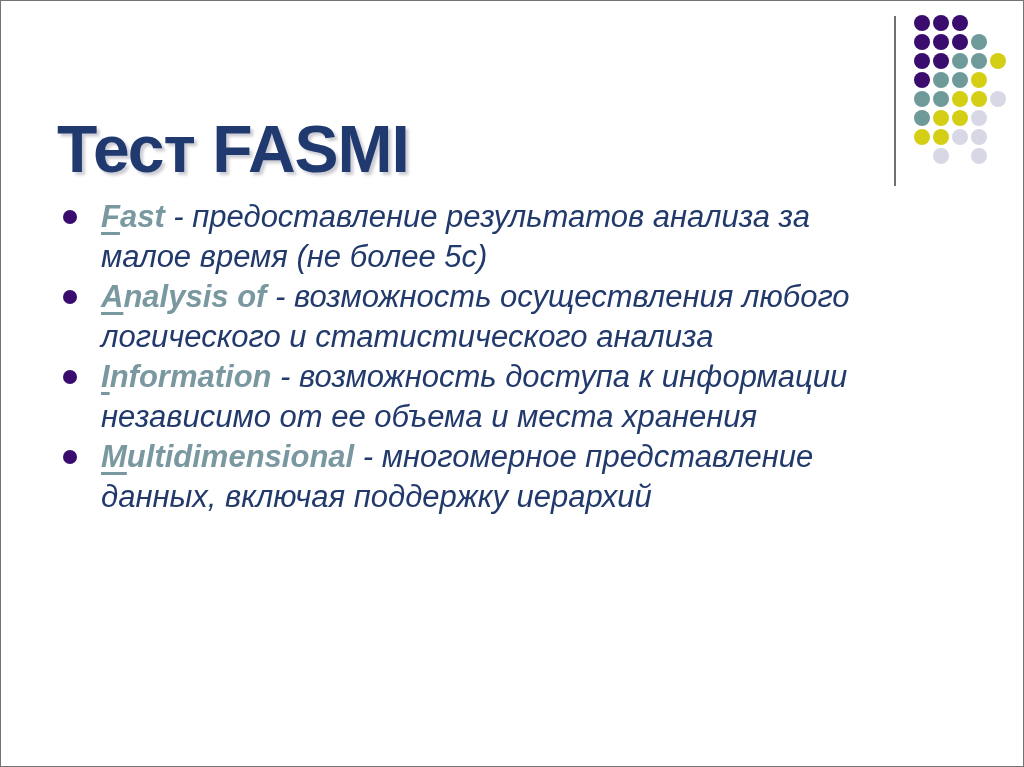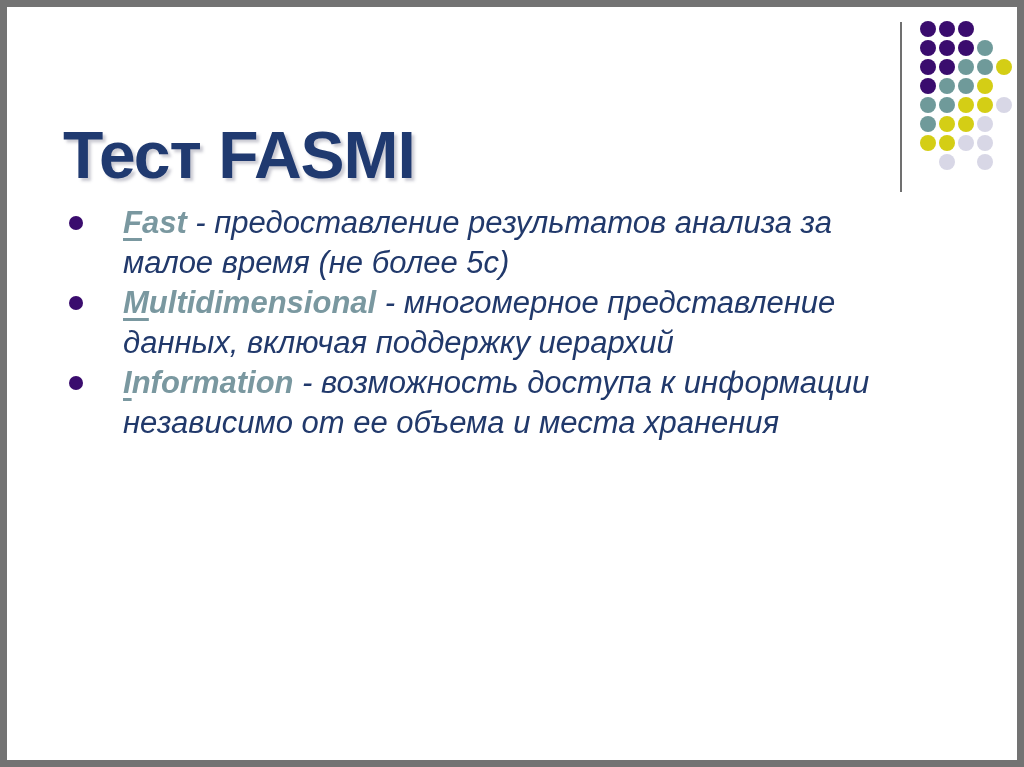--- a/index.html
+++ b/index.html
@@ -1,21 +1,21 @@
 <!DOCTYPE html>
 <html><head>
 <meta charset="utf-8">
 <style>
   html, body { margin: 0; padding: 0; background: #ffffff; }
   .slide {
     position: relative;
     width: 1024px;
     height: 767px;
     background: #ffffff;
-    border: 7px solid #737373;
+    border: 1px solid #737373;
     box-sizing: border-box;
     overflow: hidden;
     font-family: "Liberation Sans", sans-serif;
   }
   .slide-title {
     position: absolute;
     left: 56px;
     top: 66px;
     font-size: 66px;
     line-height: 76px;
@@ -42,21 +42,20 @@
     background: #3a0c6e;
     margin: 13px 24px 0 2px;
   }
   .bullet-text {
     flex: 1 1 auto;
     font-style: italic;
     font-size: 31px;
     line-height: 40px;
     color: #21396b;
     white-space: pre-wrap;
-    margin-left: 16px;
   }
   .bullet-term {
     font-weight: bold;
     color: #7a98a0;
   }
   .term-initial {
     text-decoration: underline;
     text-decoration-thickness: 3px;
     text-underline-offset: 5px;
   }
@@ -135,29 +134,34 @@
     </div>
 
   <ul class="bullet-list">
 
     <li class="bullet-item">
       <span class="bullet-marker"></span>
       <div class="bullet-text"><span class="bullet-term"><span class="term-initial">F</span><span>ast</span></span><span class="bullet-desc"> - предоставление результатов анализа за
 малое время (не более 5с)</span></div>
     </li>
 
+    <li class="bullet-item">
+      <span class="bullet-marker"></span>
+      <div class="bullet-text"><span class="bullet-term"><span class="term-initial">A</span><span>nalysis of</span></span><span class="bullet-desc"> - возможность осуществления любого
+логического и статистического анализа</span></div>
+    </li>
 
+
+    <li class="bullet-item">
+      <span class="bullet-marker"></span>
+      <div class="bullet-text"><span class="bullet-term"><span class="term-initial">I</span><span>nformation</span></span><span class="bullet-desc"> - возможность доступа к информации
+независимо от ее объема и места хранения</span></div>
+    </li>
 
     <li class="bullet-item">
       <span class="bullet-marker"></span>
       <div class="bullet-text"><span class="bullet-term"><span class="term-initial">M</span><span>ultidimensional</span></span><span class="bullet-desc"> - многомерное представление
 данных, включая поддержку иерархий</span></div>
     </li>
 
-    <li class="bullet-item">
-      <span class="bullet-marker"></span>
-      <div class="bullet-text"><span class="bullet-term"><span class="term-initial">I</span><span>nformation</span></span><span class="bullet-desc"> - возможность доступа к информации
-независимо от ее объема и места хранения</span></div>
-    </li>
-
   </ul>
 
 </div>
 
 </body></html>

